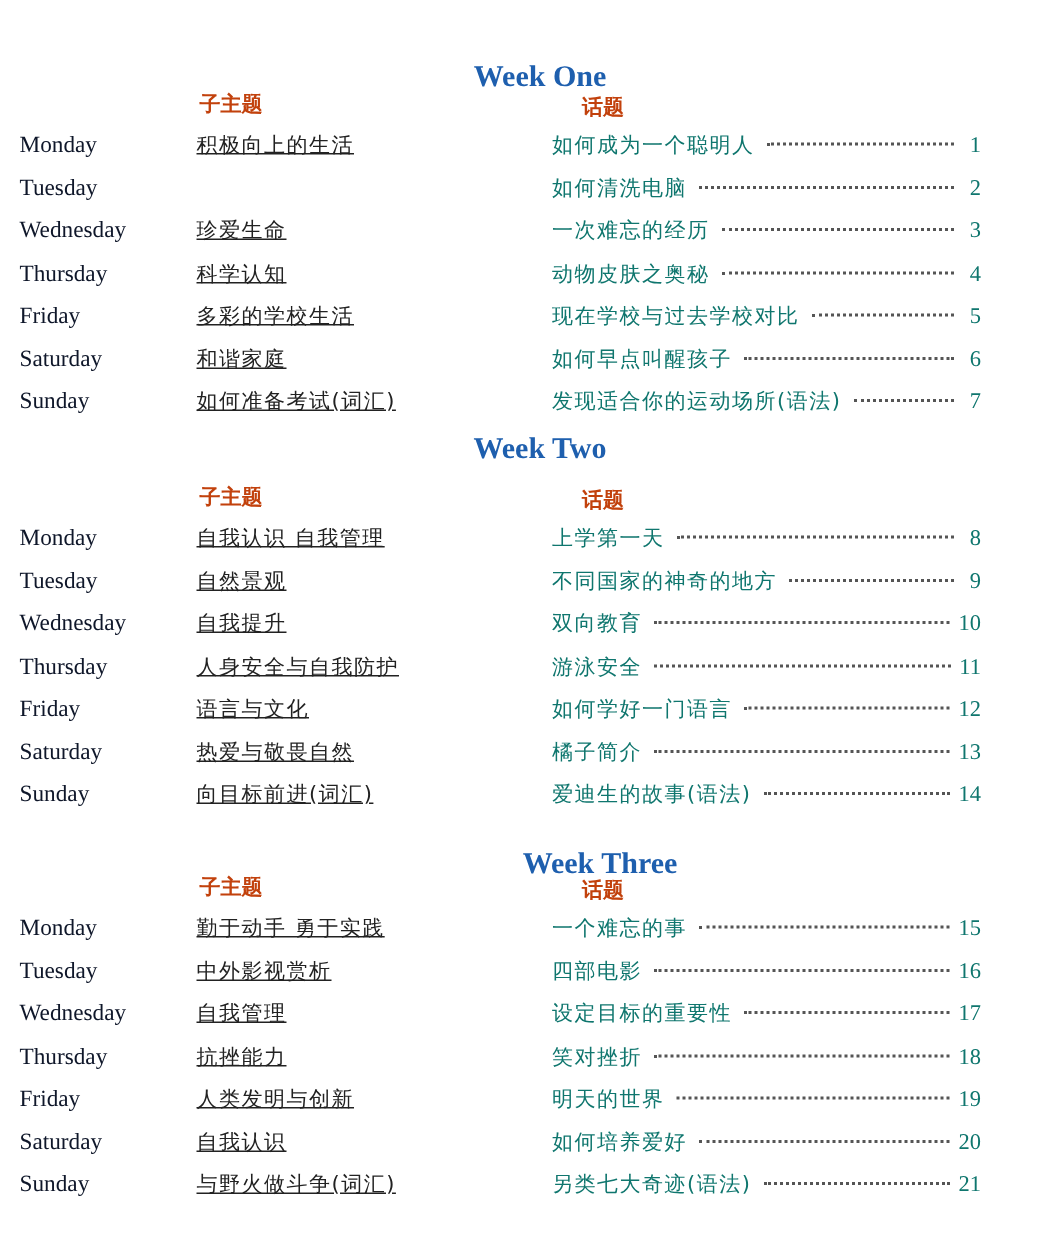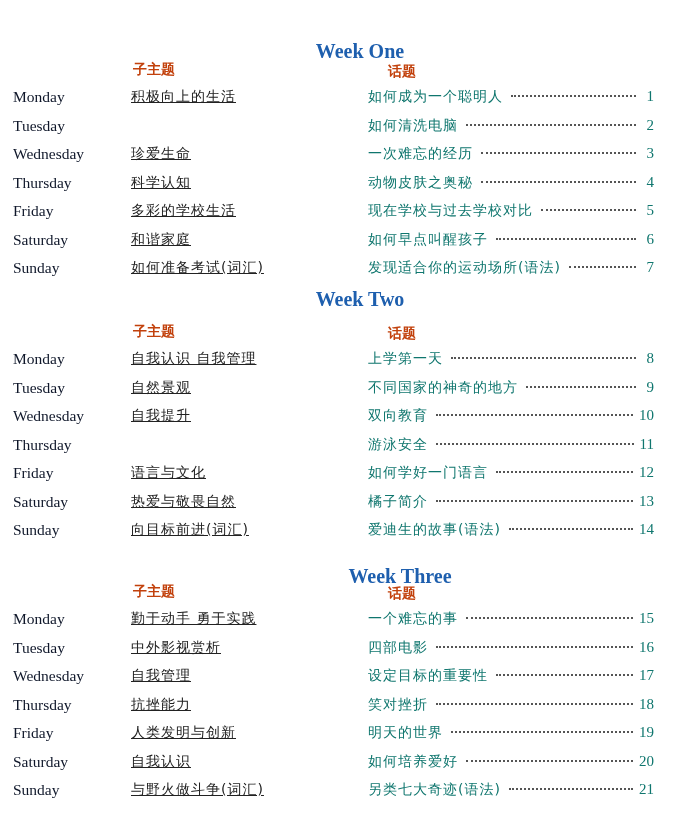--- a/index.html
+++ b/index.html
@@ -120,20 +120,21 @@
         <span class="day">Wednesday</span>
         <span class="sub">自我提升</span>
         <div class="topic">
           <span class="topic-text">双向教育</span>
           <span class="leader"></span>
           <span class="page">10</span>
         </div>
       </div>
       <div class="row" style="top: 435.5px;">
         <span class="day">Thursday</span>
+        <span class="sub">人身安全与自我防护</span>
         <div class="topic">
           <span class="topic-text">游泳安全</span>
           <span class="leader"></span>
           <span class="page">11</span>
         </div>
       </div>
       <div class="row" style="top: 464px;">
         <span class="day">Friday</span>
         <span class="sub">语言与文化</span>
         <div class="topic">

